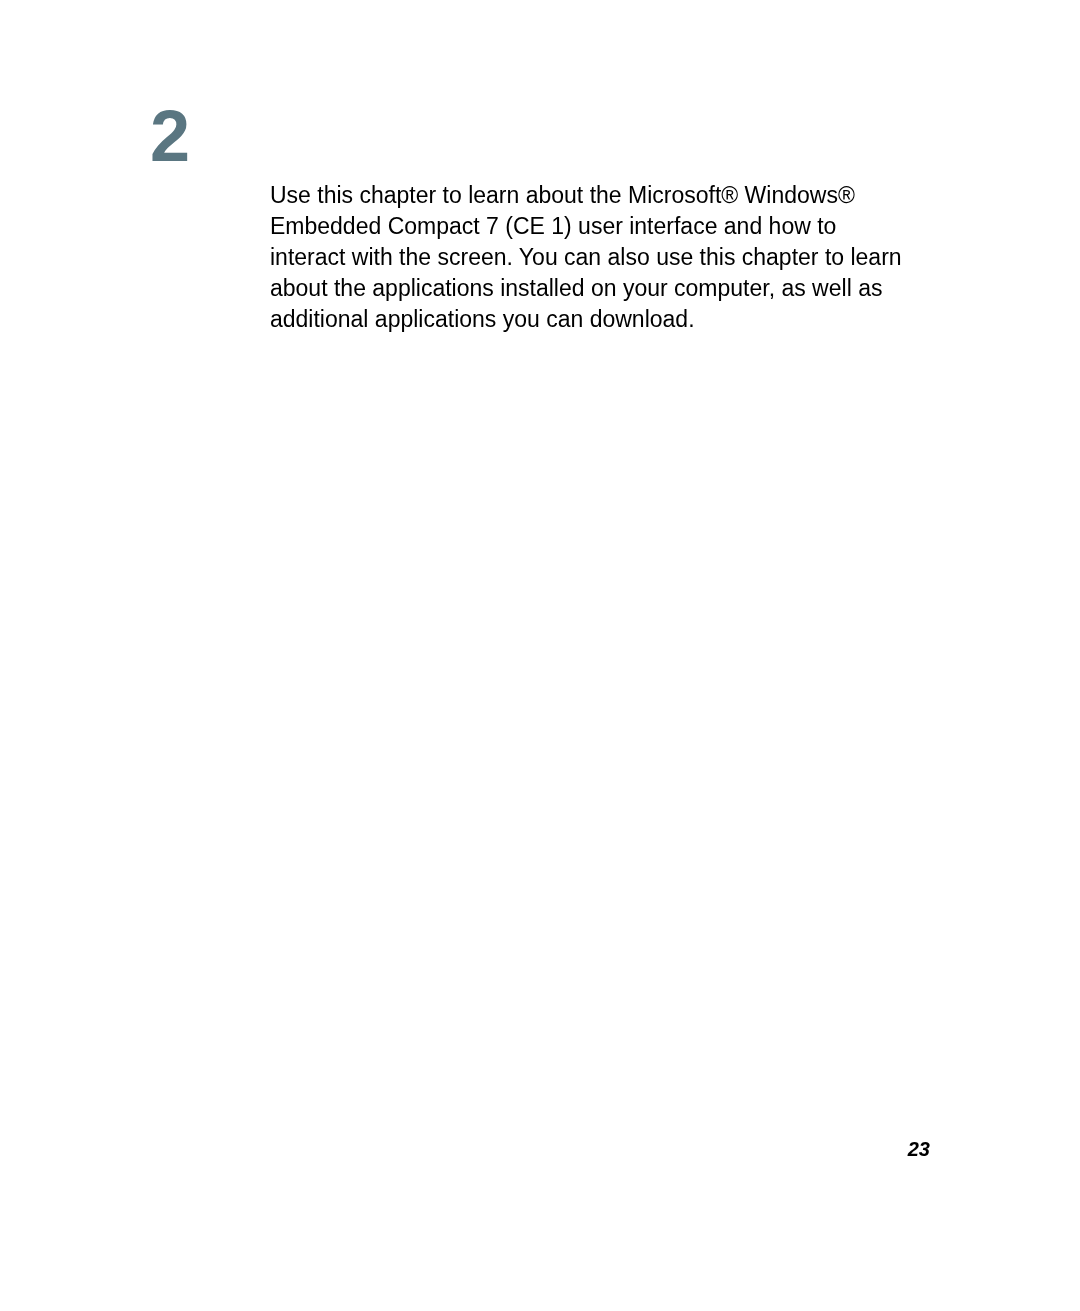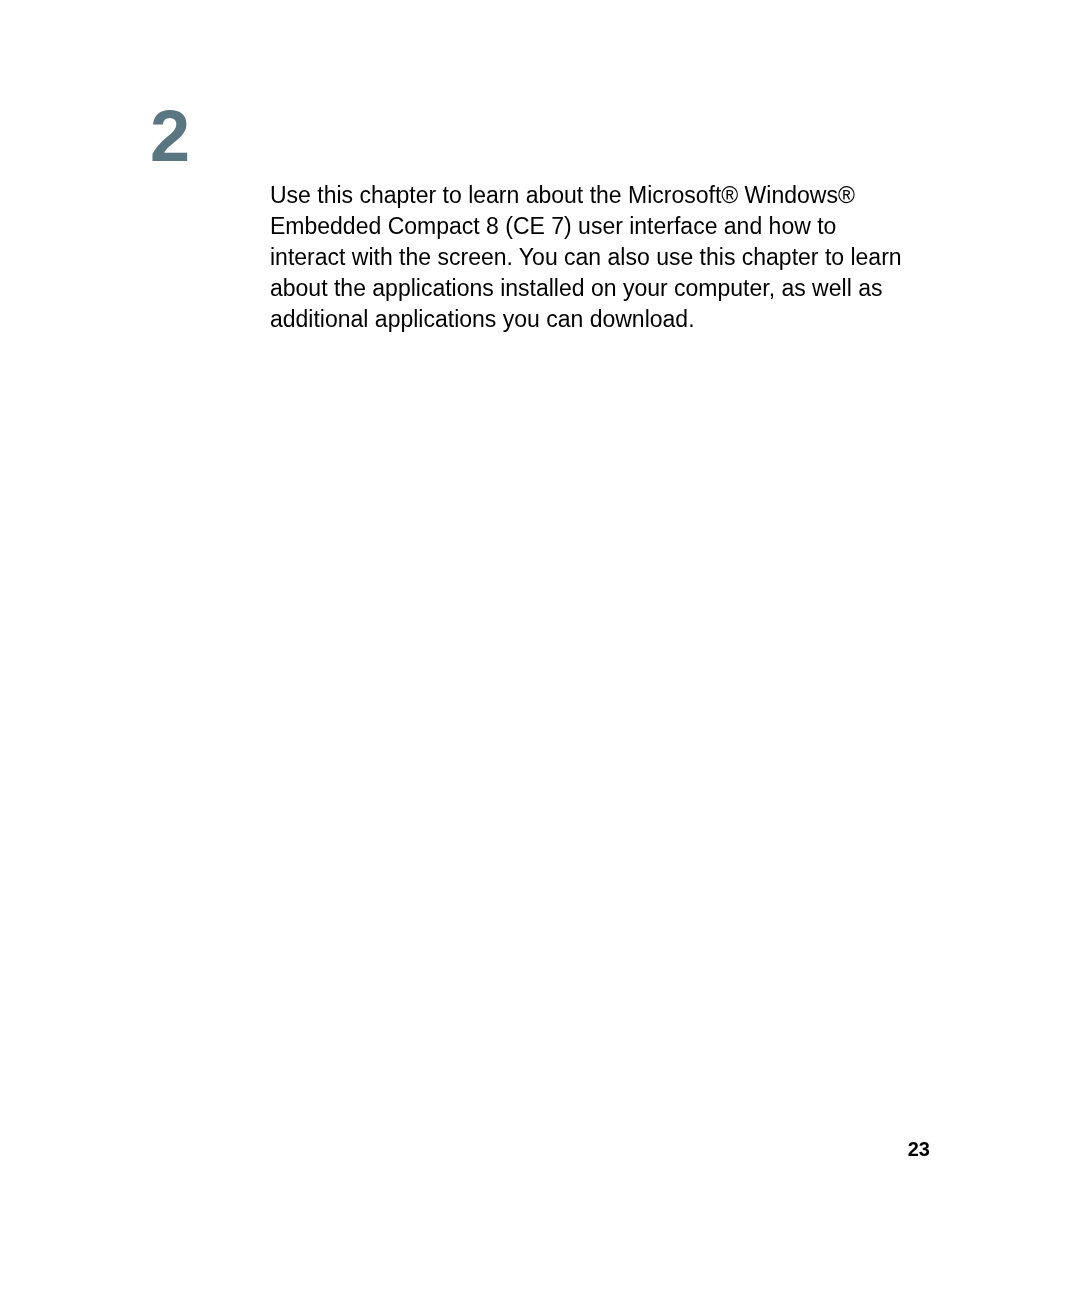--- a/index.html
+++ b/index.html
@@ -40,23 +40,24 @@
       line-height: 1.35;
       margin-left: 120px;
       max-width: 640px;
     }
     .page-number {
       position: absolute;
       bottom: 150px;
       right: 150px;
       font-size: 20px;
       font-weight: bold;
+      font-style: italic;
       color: #000000;
     }
   </style>
 </head>
 <body>
 
 <div class="page-container">
   <div class="chapter-number">2</div>
-  <div class="body-text">Use this chapter to learn about the Microsoft® Windows® Embedded Compact 8 (CE 7) user interface and how to interact with the screen. You can also use this chapter to learn about the applications installed on your computer, as well as additional applications you can download.</div>
+  <div class="body-text">Use this chapter to learn about the Microsoft® Windows® Embedded Compact 7 (CE 1) user interface and how to interact with the screen. You can also use this chapter to learn about the applications installed on your computer, as well as additional applications you can download.</div>
   <div class="page-number">23</div>
 </div>
 
 </body></html>

